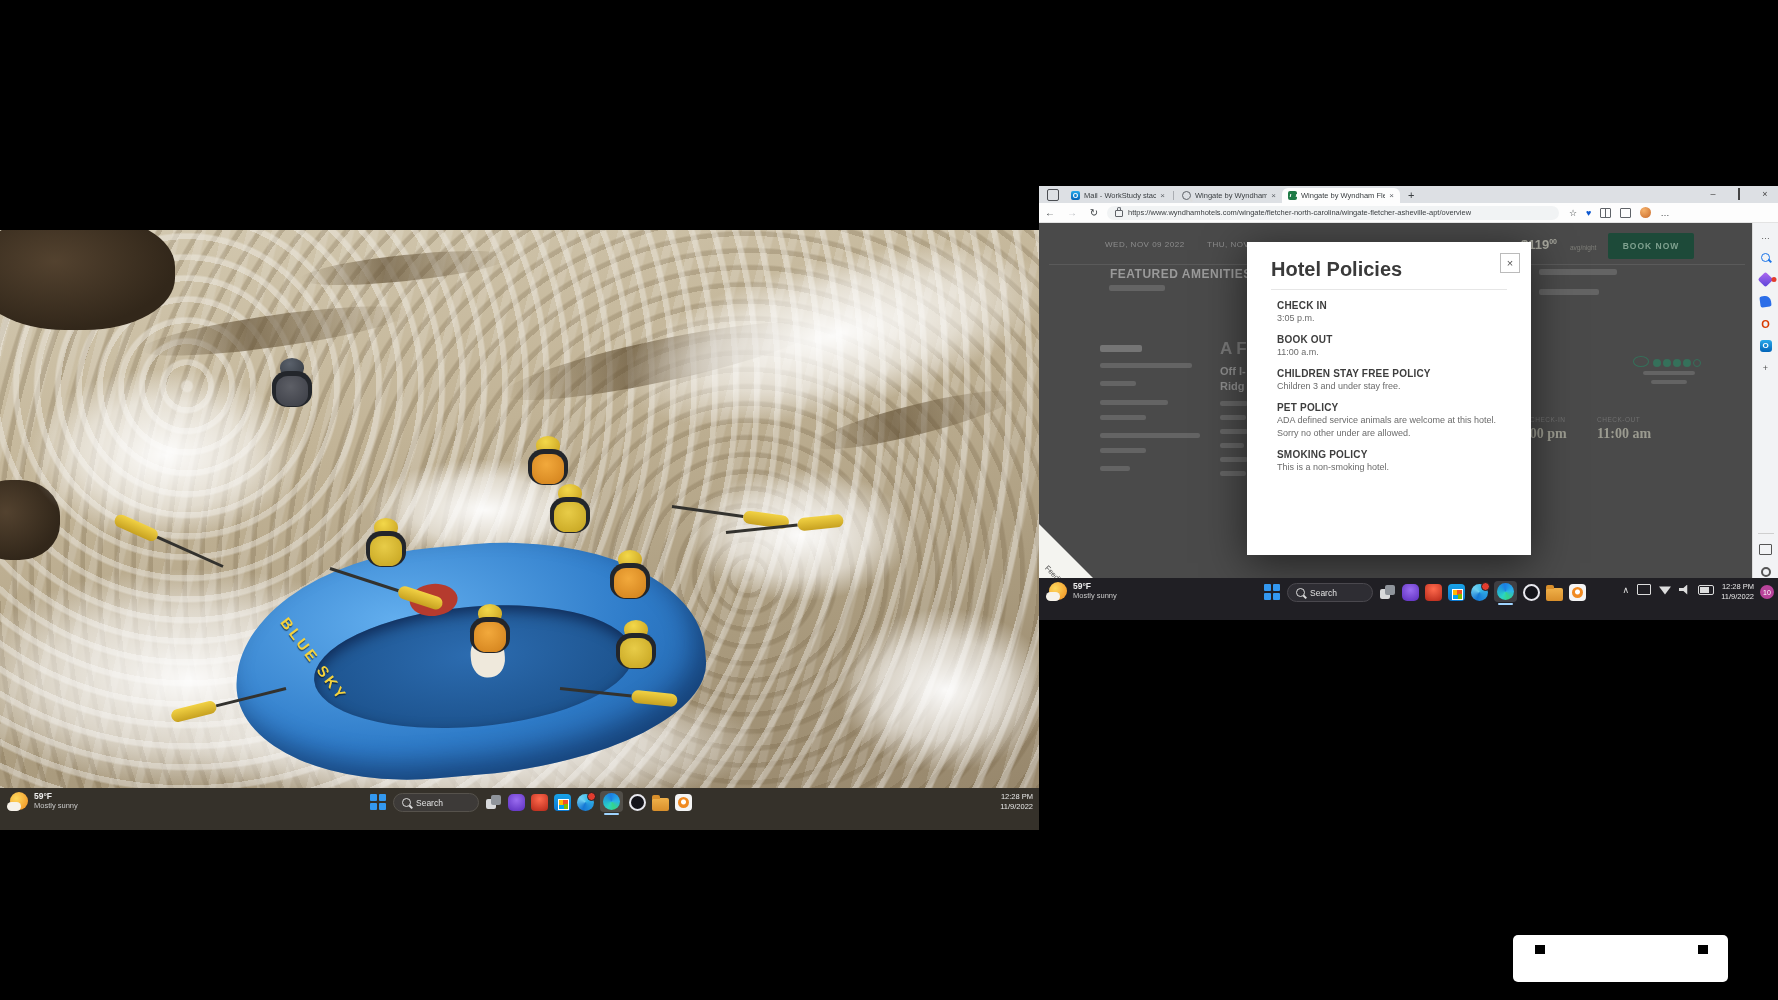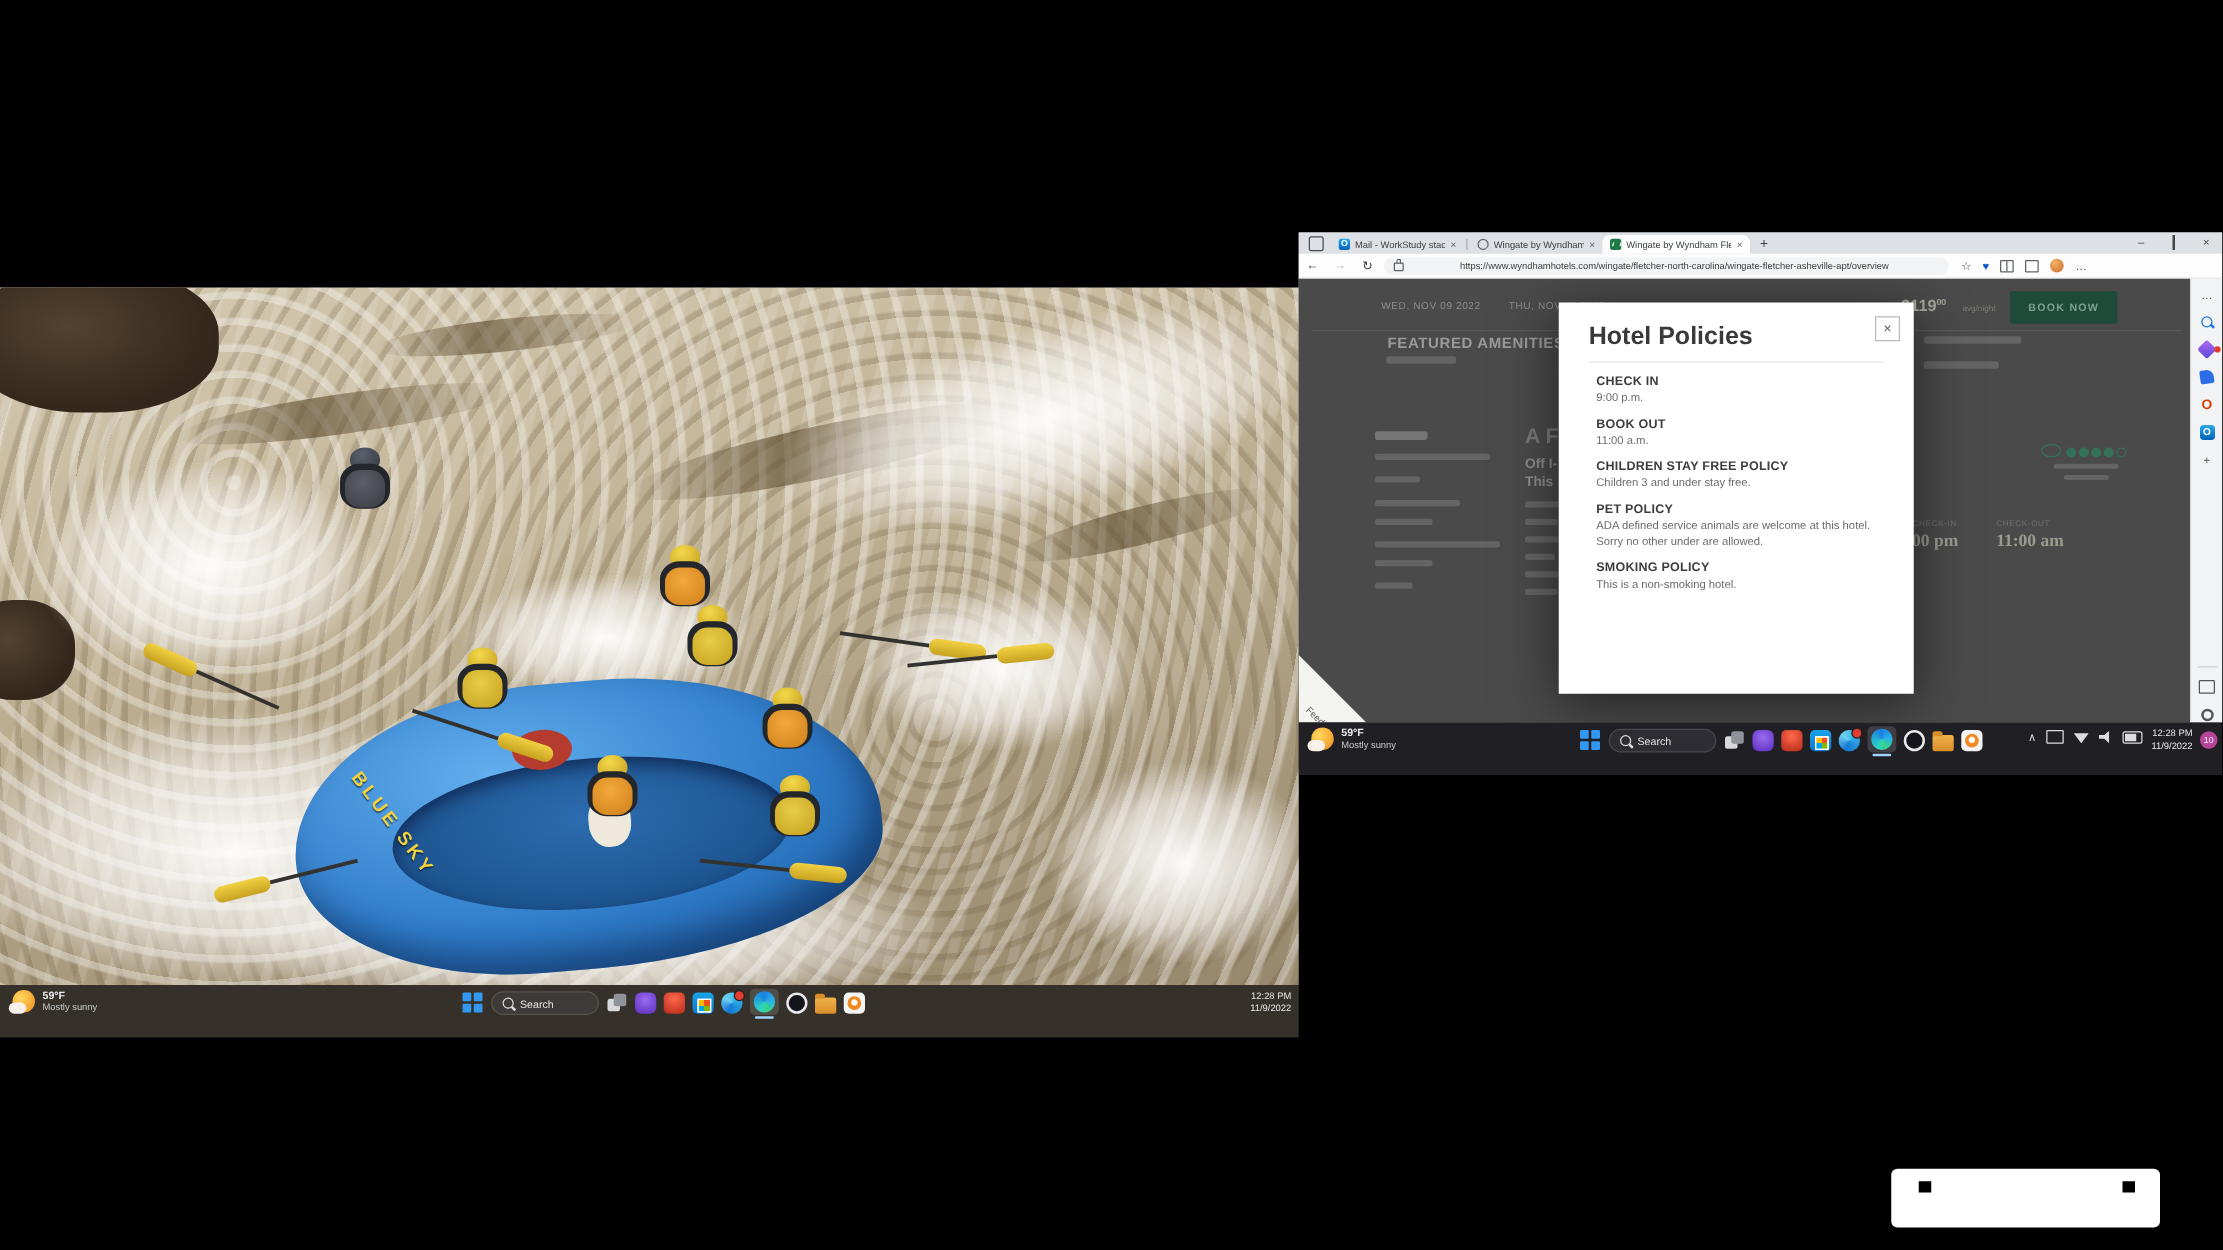--- a/index.html
+++ b/index.html
@@ -114,21 +114,21 @@
   .winctl span{width:26px;text-align:center;font-size:9px;color:#444;}
   .restore{width:7px;height:7px;border:1px solid #444;margin:0 auto;}
   .toolbar{position:absolute;left:0;top:17px;width:739px;height:20px;background:#fdfdfd;display:flex;align-items:center;
     border-bottom:1px solid #e3e3e3;box-sizing:border-box;}
   .navbtn{font-size:10px;color:#3c4043;width:22px;text-align:center;flex:none;}
   .navbtn.dis{color:#b9bcc0;}
   .urlpill{height:14px;flex:none;width:452px;border-radius:8px;background:#f1f3f4;display:flex;align-items:center;
     gap:5px;padding:0 8px;box-sizing:border-box;margin-left:2px;}
   .lock{width:6px;height:5px;border:1px solid #5f6368;border-radius:1px;position:relative;margin-top:2px;flex:none;}
   .lock::before{content:"";position:absolute;left:1px;top:-4px;width:2px;height:3px;border:1px solid #5f6368;border-bottom:none;border-radius:3px 3px 0 0;}
-  .url{font-size:7.5px;color:#3c4043;white-space:nowrap;overflow:hidden;margin-left:40px;}
+  .url{font-size:7.5px;color:#3c4043;white-space:nowrap;overflow:hidden;}
   .tool-icons{display:flex;align-items:center;gap:9px;margin-left:10px;}
   .tool-icons .ic{font-size:9px;color:#3c4043;}
   .ic-heart{color:#0b57d0 !important;}
   .ic-box{width:9px;height:8px;border:1px solid #5f6368;border-radius:1px;position:relative;}
   .ic-box.split::after{content:"";position:absolute;left:4px;top:0;width:1px;height:8px;background:#5f6368;}
   .avatar{width:11px;height:11px;border-radius:50%;background:radial-gradient(circle at 35% 30%,#f5b16a,#c96a2a);}
 
   
   .content{position:absolute;left:0;top:37px;width:713px;height:355px;background:#4a4a4a;overflow:hidden;}
   .dimbar{background:#646464;border-radius:2px;}
@@ -374,21 +374,21 @@
       <div class="abs dimbar" style="left:61px;top:140px;width:92px;height:5px;"></div>
       <div class="abs dimbar" style="left:61px;top:158px;width:36px;height:5px;"></div>
       <div class="abs dimbar" style="left:61px;top:177px;width:68px;height:5px;"></div>
       <div class="abs dimbar" style="left:61px;top:192px;width:46px;height:5px;"></div>
       <div class="abs dimbar" style="left:61px;top:210px;width:100px;height:5px;"></div>
       <div class="abs dimbar" style="left:61px;top:225px;width:46px;height:5px;"></div>
       <div class="abs dimbar" style="left:61px;top:243px;width:30px;height:5px;"></div>
 
       <div class="abs dimtext" style="left:181px;top:116px;font-size:17px;font-weight:bold;color:#787878;white-space:nowrap;">A F</div>
       <div class="abs dimtext" style="left:181px;top:142px;font-size:11px;font-weight:bold;white-space:nowrap;">Off I-</div>
-      <div class="abs dimtext" style="left:181px;top:157px;font-size:11px;font-weight:bold;white-space:nowrap;">This</div>
+      <div class="abs dimtext" style="left:181px;top:157px;font-size:11px;font-weight:bold;white-space:nowrap;">Ridg</div>
       <div class="abs dimbar" style="left:181px;top:178px;width:28px;height:5px;"></div>
       <div class="abs dimbar" style="left:181px;top:192px;width:26px;height:5px;"></div>
       <div class="abs dimbar" style="left:181px;top:206px;width:28px;height:5px;"></div>
       <div class="abs dimbar" style="left:181px;top:220px;width:24px;height:5px;"></div>
       <div class="abs dimbar" style="left:181px;top:234px;width:28px;height:5px;"></div>
       <div class="abs dimbar" style="left:181px;top:248px;width:26px;height:5px;"></div>
 
       <div class="abs" style="left:594px;top:130px;">
         <span class="ta-owl"></span><span class="ta-dot"></span><span class="ta-dot"></span><span class="ta-dot"></span><span class="ta-dot"></span><span class="ta-dot empty"></span>
       </div>
@@ -402,21 +402,21 @@
 
       <div class="abs feedback-tri"></div>
       <div class="abs feedback-txt">Feedback</div>
 
       <div class="modal">
         <div class="modal-close">×</div>
         <div class="modal-title">Hotel Policies</div>
         <div class="modal-div"></div>
         <div class="msec">
           <h4>CHECK IN</h4>
-          <p>9:00 p.m.</p>
+          <p>3:05 p.m.</p>
         </div>
         <div class="msec">
           <h4>BOOK OUT</h4>
           <p>11:00 a.m.</p>
         </div>
         <div class="msec">
           <h4>CHILDREN STAY FREE POLICY</h4>
           <p>Children 3 and under stay free.</p>
         </div>
         <div class="msec">

